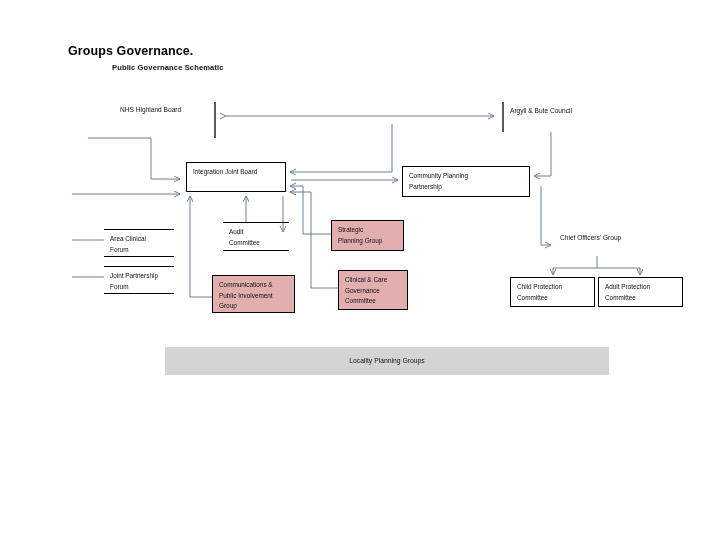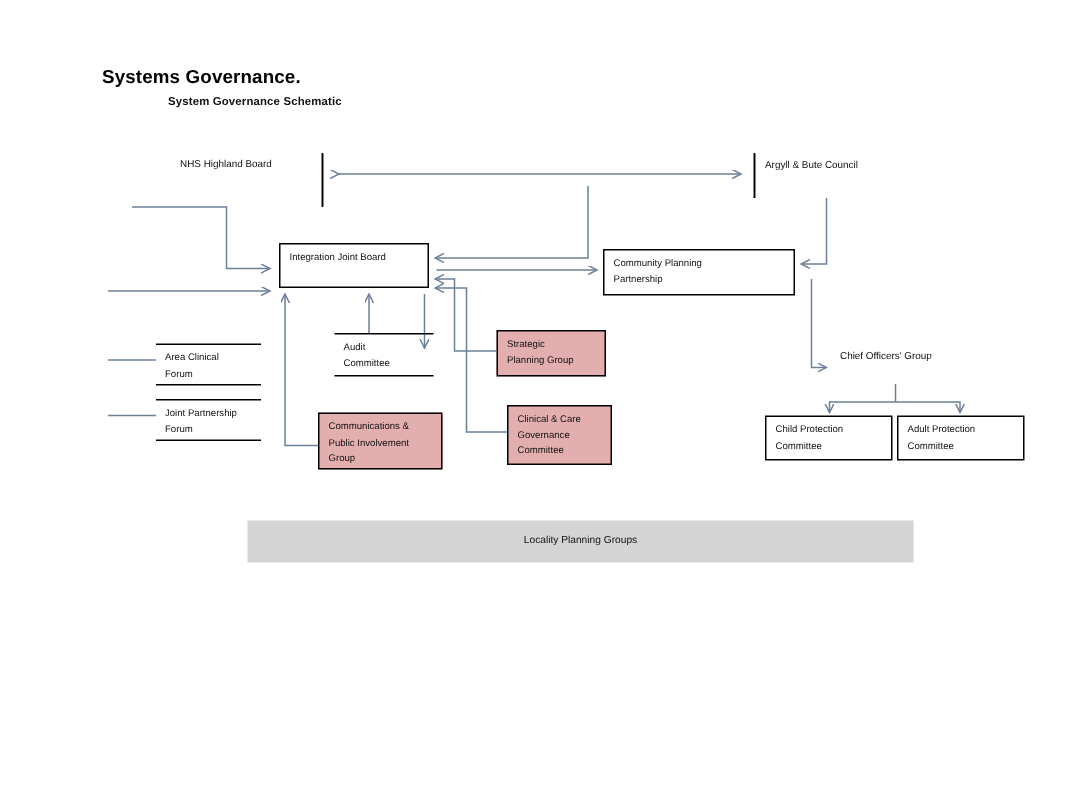--- a/index.html
+++ b/index.html
@@ -47,22 +47,22 @@
 
   svg{position:absolute;left:0;top:0;width:720px;height:540px;pointer-events:none;}
   .ln{stroke:#6b8099;stroke-width:1;fill:none;}
   .lnk{stroke:#000;stroke-width:1.3;fill:none;}
 </style>
 </head>
 <body>
 
 <div id="canvas">
 
-  <div class="ttl">Systems Governance.</div>
-  <div class="subttl">System Governance Schematic</div>
+  <div class="ttl">Groups Governance.</div>
+  <div class="subttl">Public Governance Schematic</div>
 
   <svg viewBox="0 0 720 540">
     <defs>
       <marker id="ar" markerWidth="7" markerHeight="7" refX="6" refY="3" orient="auto" markerUnits="strokeWidth">
         <path d="M0,0 L6,3 L0,6" fill="none" stroke="#6b8099" stroke-width="1"></path>
       </marker>
       <marker id="arS" markerWidth="7" markerHeight="7" refX="6" refY="3" orient="auto" markerUnits="strokeWidth">
         <path d="M0,0 L6,3 L0,6" fill="none" stroke="#6b8099" stroke-width="1"></path>
       </marker>
     </defs>

